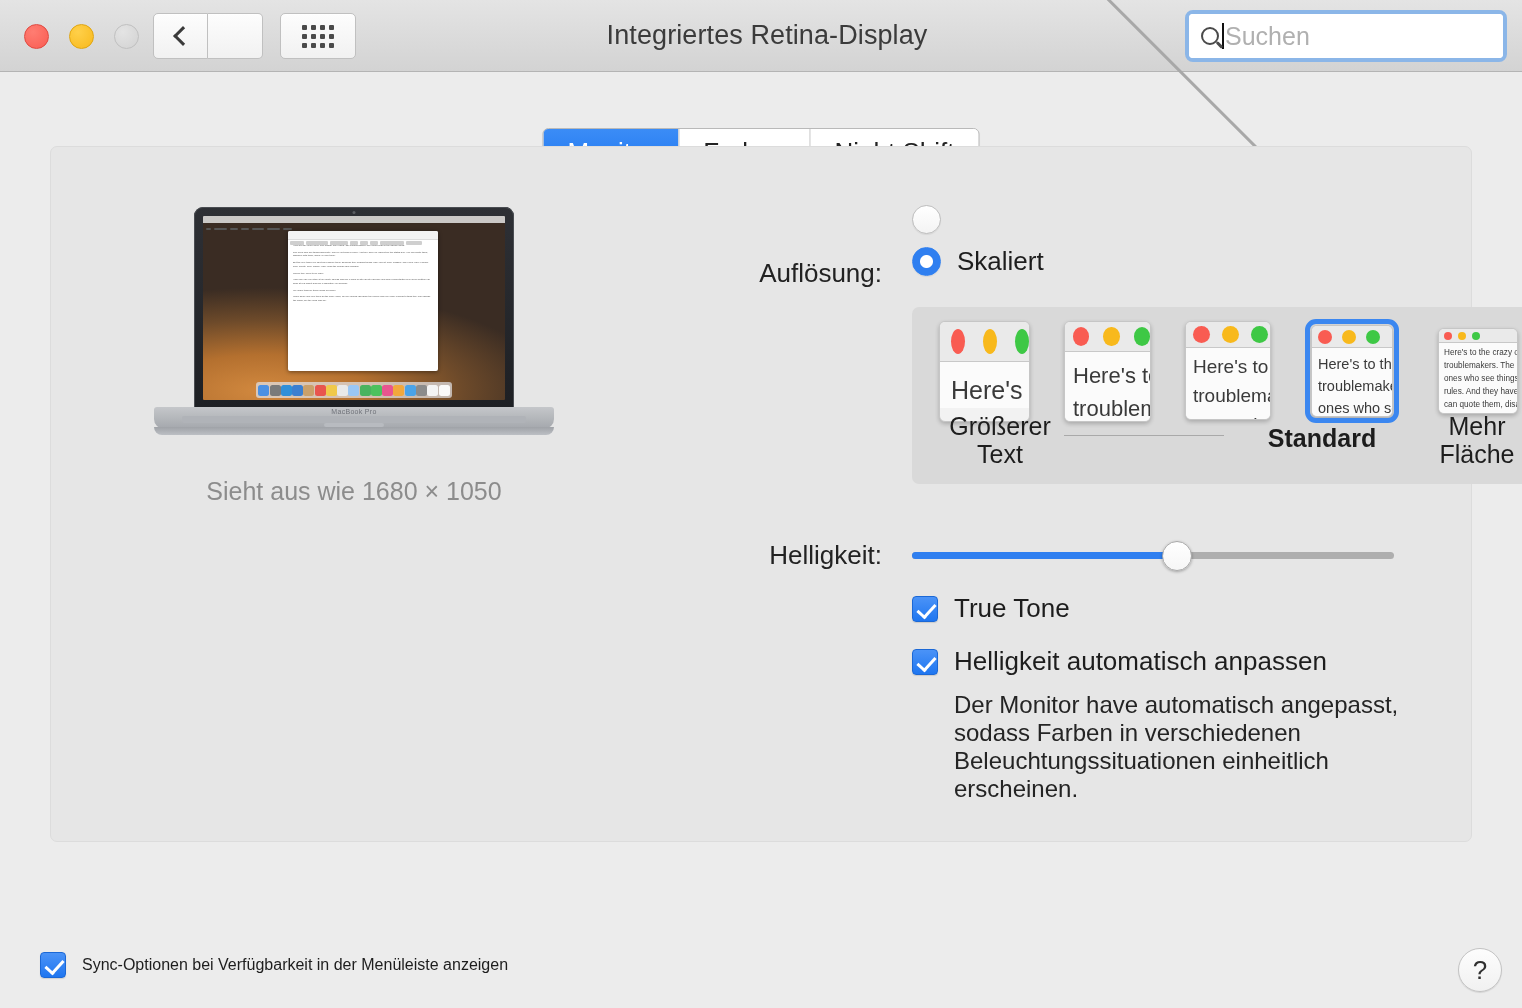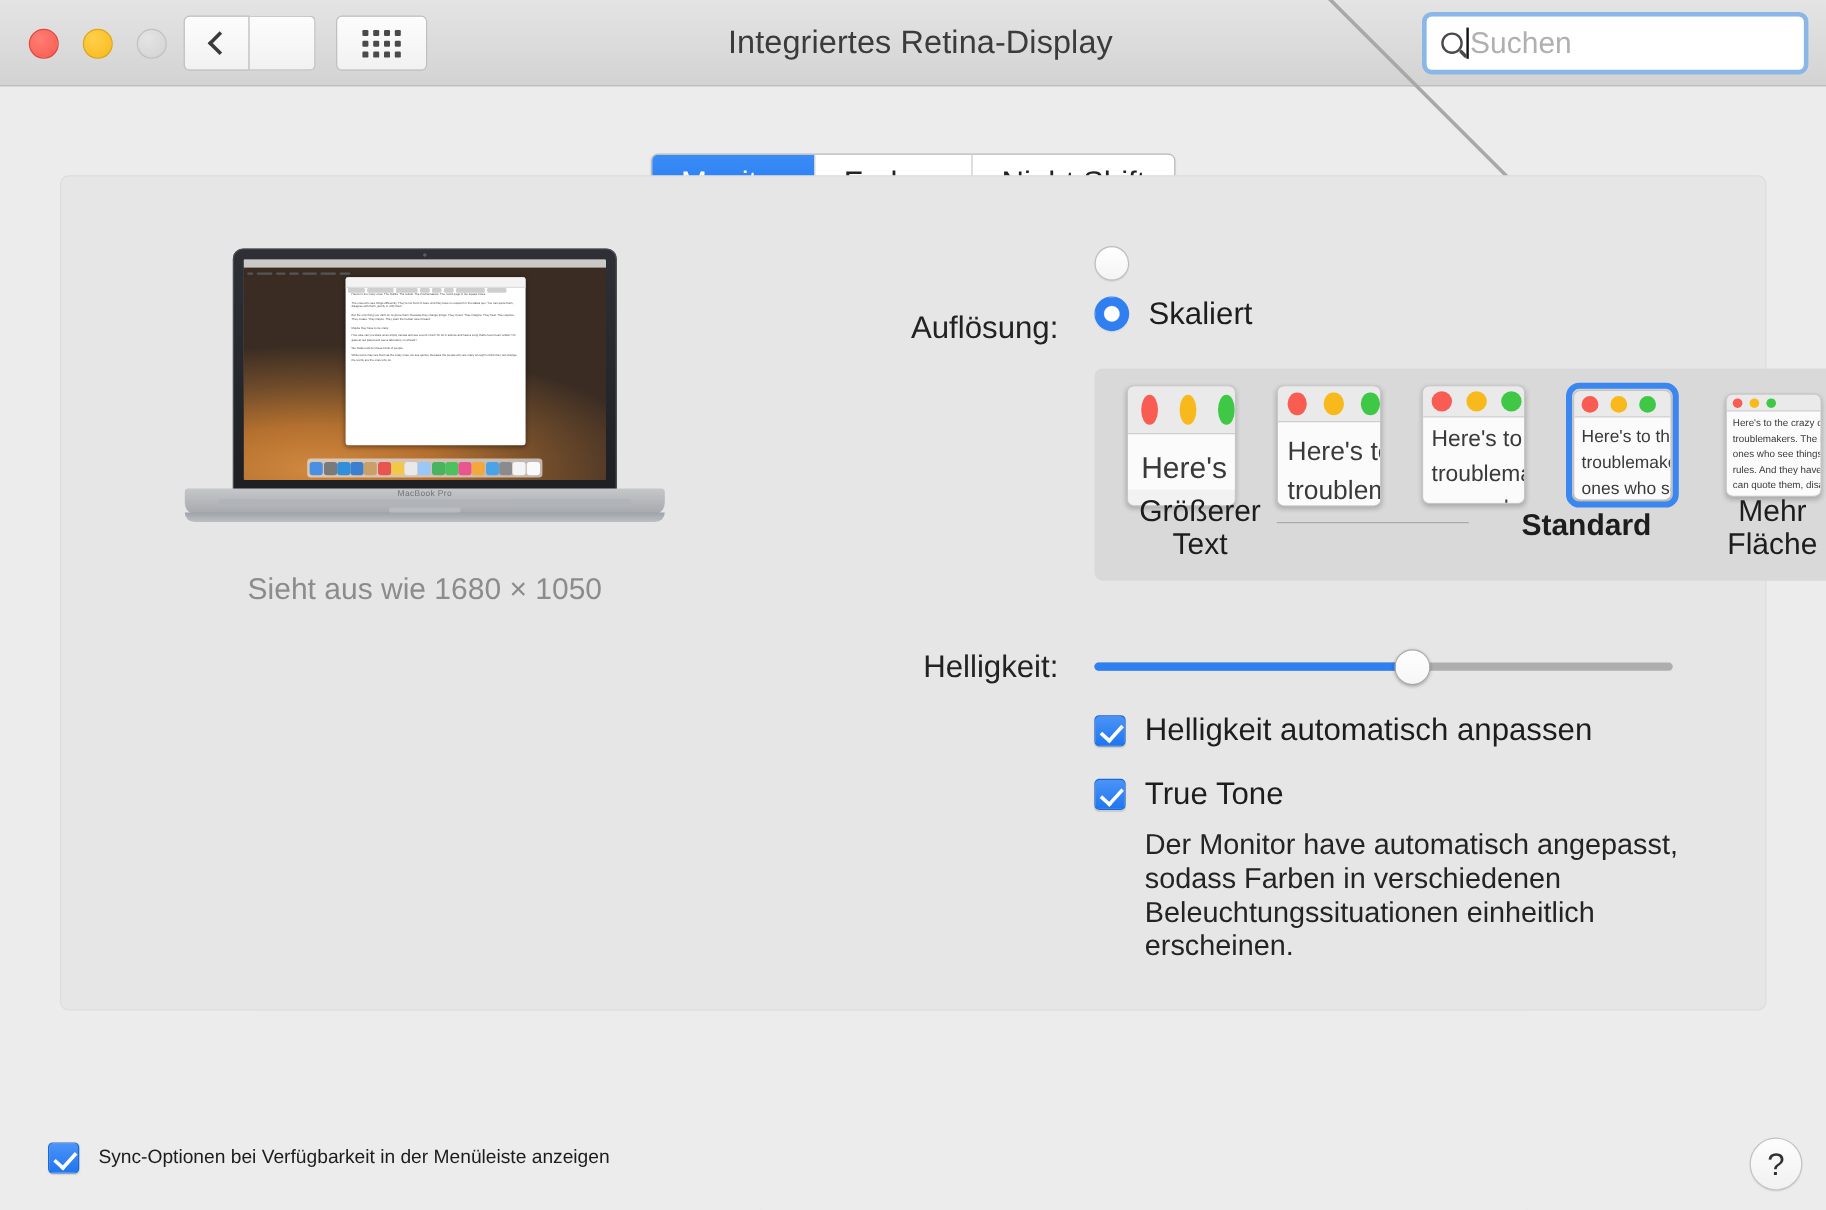--- a/index.html
+++ b/index.html
@@ -461,26 +461,26 @@
         <div class="bright-label">Helligkeit:</div>
         <div class="slider">
           <div class="track"></div>
           <div class="fill" style="width:55%"></div>
           <div class="knob" style="left:calc(55% - 15px)"></div>
         </div>
       </div>
 
       <div class="chk-line">
         <span class="chk"></span>
-        <span class="chk-label">Helligkeit automatisch anpassen</span>
+        <span class="chk-label">True Tone</span>
       </div>
 
       <div class="chk-line">
         <span class="chk"></span>
-        <span class="chk-label">True Tone</span>
+        <span class="chk-label">Helligkeit automatisch anpassen</span>
       </div>
 
       <div class="desc">Der Monitor have automatisch angepasst, sodass Farben in verschiedenen Beleuchtungssituationen einheitlich erscheinen.</div>
     </div>
   </div>
 
 
   <div class="syncline">
     <span class="chk"></span>
     <span class="chk-label">Sync-Optionen bei Verfügbarkeit in der Menüleiste anzeigen</span>

